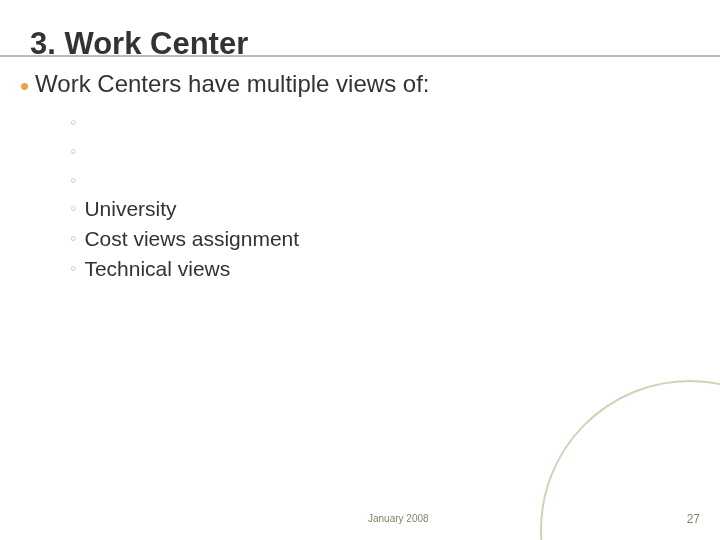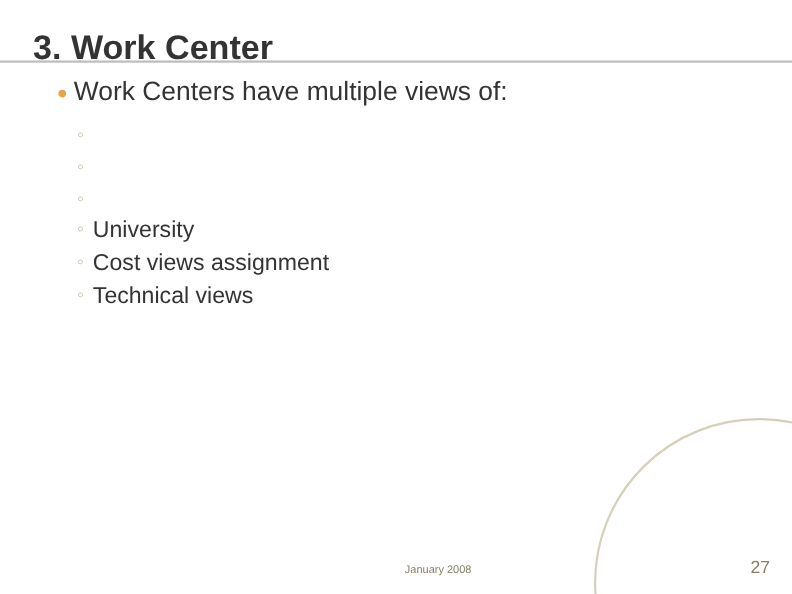--- a/index.html
+++ b/index.html
@@ -30,21 +30,21 @@
     position: absolute;
     top: 55px;
     left: 0;
     width: 720px;
     height: 2px;
     background: #bcbcbc;
   }
   .bullet-l1 {
     position: absolute;
     top: 70px;
-    left: 52px;
+    left: 20px;
     font-size: 24px;
     color: #333;
   }
   .bullet-l1 .dot {
     color: #e6a446;
     font-size: 26px;
     line-height: 1;
     vertical-align: middle;
     margin-right: 6px;
   }
@@ -79,21 +79,21 @@
     left: 444px;
     width: 200px;
     font-size: 10px;
     color: #877f65;
     line-height: 1.25;
   }
   .footer-page {
     position: absolute;
     bottom: 14px;
     right: 20px;
-    font-size: 16px;
+    font-size: 12px;
     color: #877f65;
   }
   .corner-arc {
     position: absolute;
     right: -120px;
     bottom: -140px;
     width: 300px;
     height: 300px;
     border: 2px solid #d6d0b8;
     border-radius: 50%;

